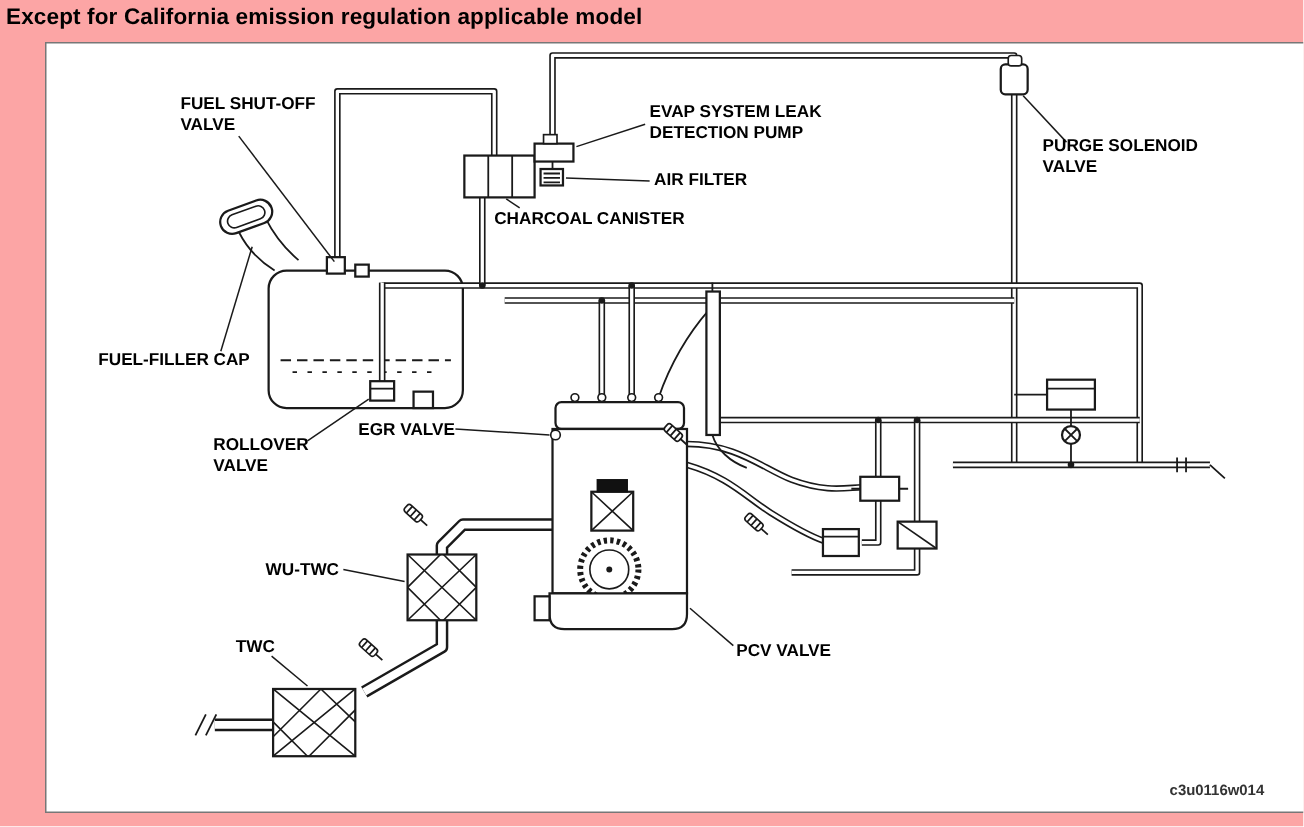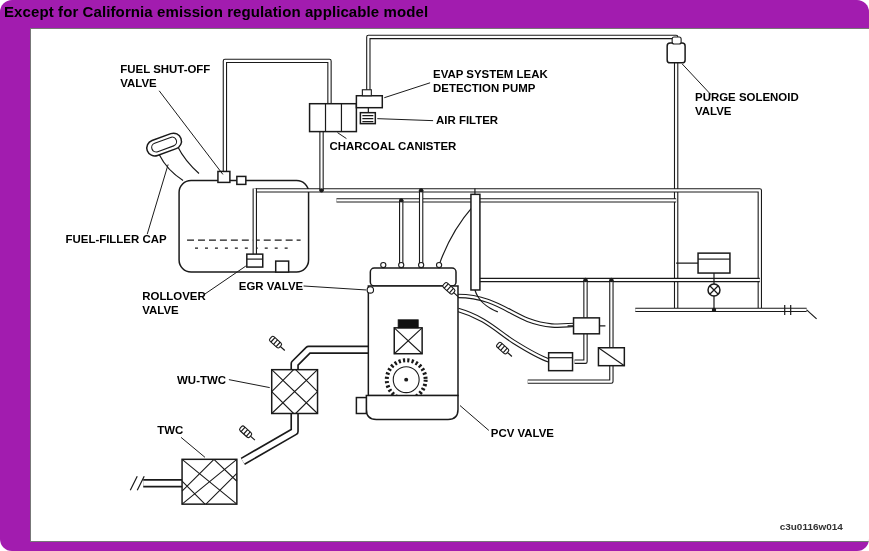--- a/index.html
+++ b/index.html
@@ -1,16 +1,16 @@
 <!DOCTYPE html>
 <html><head>
 <meta charset="utf-8">
 <style>
   html,body{margin:0;padding:0;background:#fff;}
-  .page{position:relative;width:869px;height:551px;background:#a21caf;font-family:"Liberation Sans",sans-serif;overflow:hidden;border-radius:12px;}
+  .page{position:relative;width:869px;height:551px;background:#fca5a5;font-family:"Liberation Sans",sans-serif;overflow:hidden;}
   .title{position:absolute;left:4px;top:3px;font-size:15px;font-weight:bold;color:#000;letter-spacing:.1px;}
   .frame{position:absolute;left:30px;top:28px;width:852px;height:514px;border:1px solid #777;box-sizing:border-box;background:#fff;font-weight:bold;}
   .frame svg{display:block;width:100%;height:100%;}
   .v-o{fill:none;stroke:#1a1a1a;stroke-width:4.4;stroke-linejoin:round;stroke-linecap:butt}
   .v-i{fill:none;stroke:#fff;stroke-width:2.2;stroke-linejoin:round;stroke-linecap:butt}
   .e-o{fill:none;stroke:#1a1a1a;stroke-width:8.5;stroke-linejoin:round}
   .e-i{fill:none;stroke:#fff;stroke-width:5.2;stroke-linejoin:round}
   .thin{fill:none;stroke:#1a1a1a;stroke-width:1.2}
   .leader{fill:none;stroke:#1a1a1a;stroke-width:1}
   .part{fill:#fff;stroke:#1a1a1a;stroke-width:1.5}

